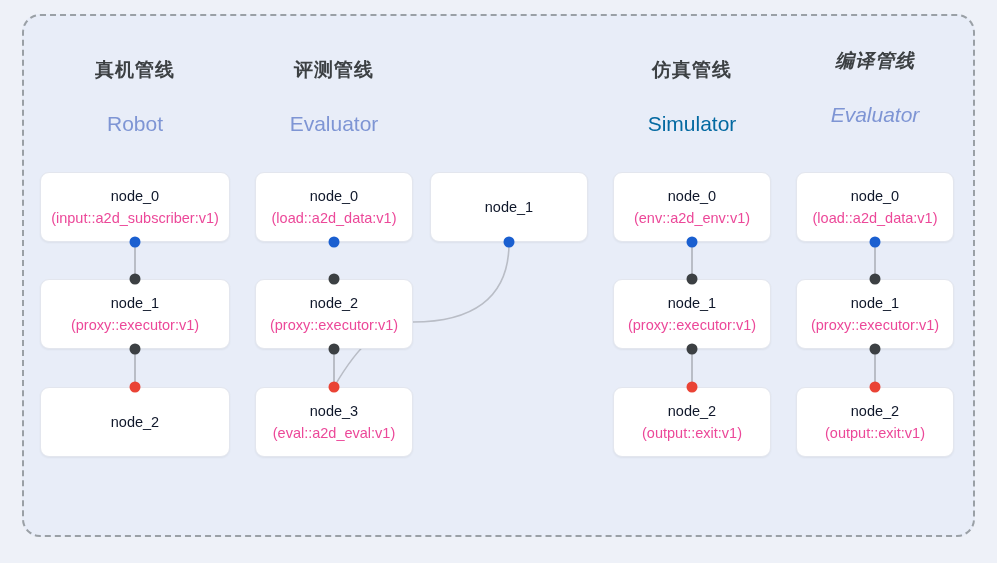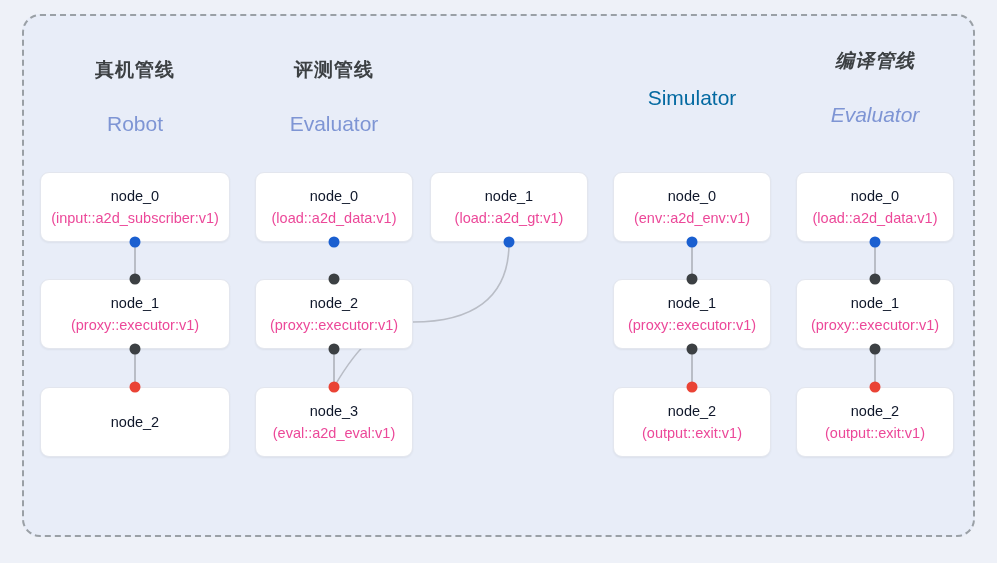--- a/index.html
+++ b/index.html
@@ -155,35 +155,35 @@
         <div class="cn-title">评测管线</div>
         <div class="en-title" style="color: rgb(126, 149, 212);">Evaluator</div>
       </div>
       <div class="node-box" style="left: 255px; top: 172px; width: 158px; height: 70px;">
         <div class="node-title">node_0</div>
         <div class="node-sub">(load::a2d_data:v1)</div>
       </div>
       <div class="port input" style="left: 334px; top: 242px;"></div>
       <div class="node-box" style="left: 430px; top: 172px; width: 158px; height: 70px;">
         <div class="node-title">node_1</div>
-        <div class="node-sub">(load::a2d_gt:v1)</div>
       </div>
       <div class="port input" style="left: 509px; top: 242px;"></div>
       <div class="node-box" style="left: 255px; top: 279px; width: 158px; height: 70px;">
         <div class="node-title">node_2</div>
         <div class="node-sub">(proxy::executor:v1)</div>
       </div>
       <div class="port mid" style="left: 334px; top: 279px;"></div>
       <div class="port mid" style="left: 334px; top: 349px;"></div>
       <div class="node-box" style="left: 255px; top: 387px; width: 158px; height: 70px;">
         <div class="node-title">node_3</div>
         <div class="node-sub">(eval::a2d_eval:v1)</div>
       </div>
       <div class="port output" style="left: 334px; top: 387px;"></div>
       <div class="col-header" style="left: 613px; top: 57px; width: 158px;">
+        <div class="cn-title">仿真管线</div>
         <div class="en-title" style="color: #0369a1;">Simulator</div>
       </div>
       <div class="node-box" style="left: 613px; top: 172px; width: 158px; height: 70px;">
         <div class="node-title">node_0</div>
         <div class="node-sub">(env::a2d_env:v1)</div>
       </div>
       <div class="port input" style="left: 692px; top: 242px;"></div>
       <div class="node-box" style="left: 613px; top: 279px; width: 158px; height: 70px;">
         <div class="node-title">node_1</div>
         <div class="node-sub">(proxy::executor:v1)</div>

